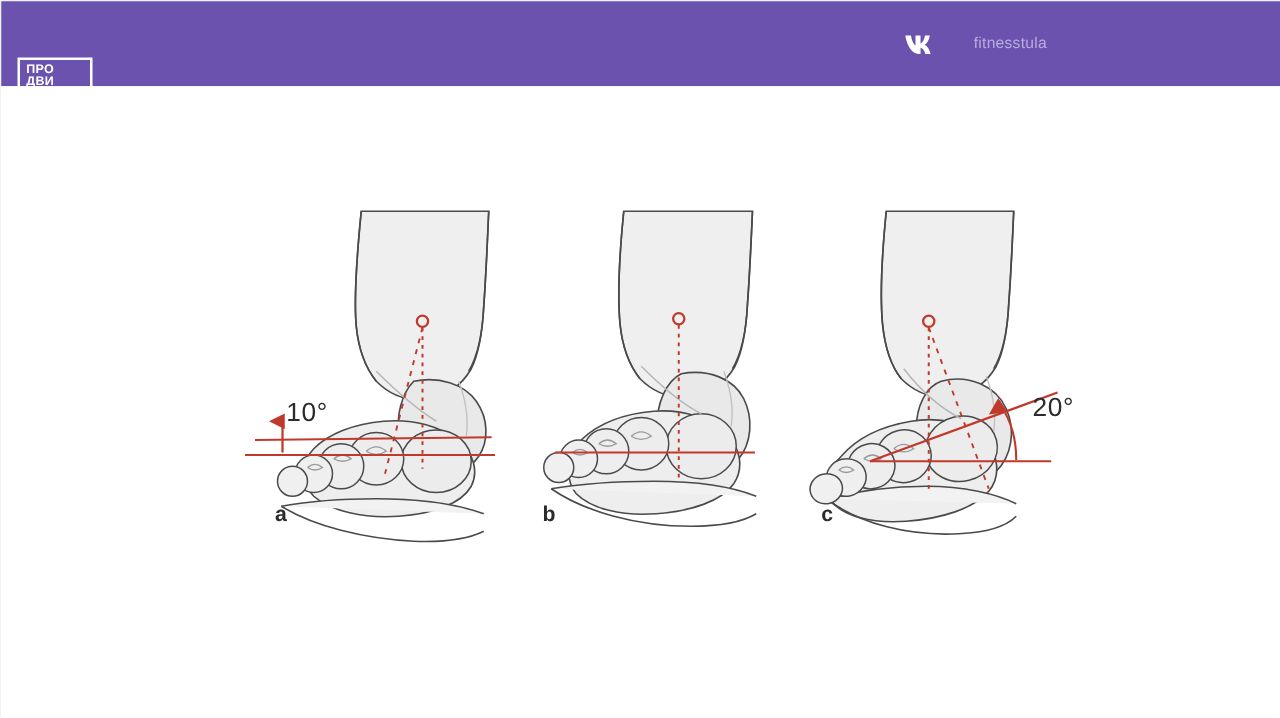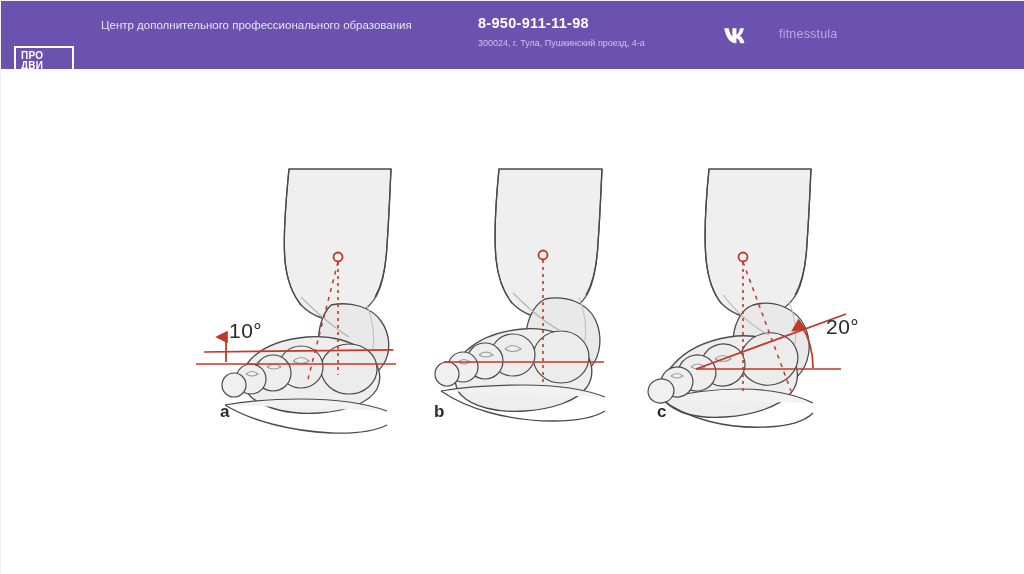--- a/index.html
+++ b/index.html
@@ -125,26 +125,21 @@
 
   <div class="header">
 
     <div class="logo-box">
       <div class="logo-line">ПРО</div>
       <div class="logo-line">ДВИ</div>
       <div class="logo-line">ЖЕ</div>
       <div class="logo-line">НИЕ</div>
     </div>
 
-    <div class="center-title">Центр дополнительного профессионального образования</div>
-
-    <div class="phone-block">
-      <div class="phone">8-950-911-11-98</div>
-      <div class="address">300024, г. Тула, Пушкинский проезд, 4-а</div>
-    </div>
+
 
     <div class="vk-block">
       <span>
         <svg class="vk-icon" viewBox="0 0 34 21" xmlns="http://www.w3.org/2000/svg" aria-hidden="true">
           <path d="M1.5 1.2 H7.0 C7.6 5.6 9.3 9.3 11.4 11.0 V1.2 H16.3 V9.0 C18.2 8.4 19.9 5.4 20.6 1.2 H25.3 C24.7 5.6 22.6 8.9 20.3 10.2 C22.6 11.3 25.1 14.3 26.1 19.3 H21.0 C20.2 16.2 18.5 13.6 16.3 12.9 V19.3 H15.3 C9.0 19.3 3.6 13.3 1.5 1.2 Z" fill="#ffffff"></path>
         </svg>
       </span>
       <span class="vk-name">fitnesstula</span>
     </div>
 

